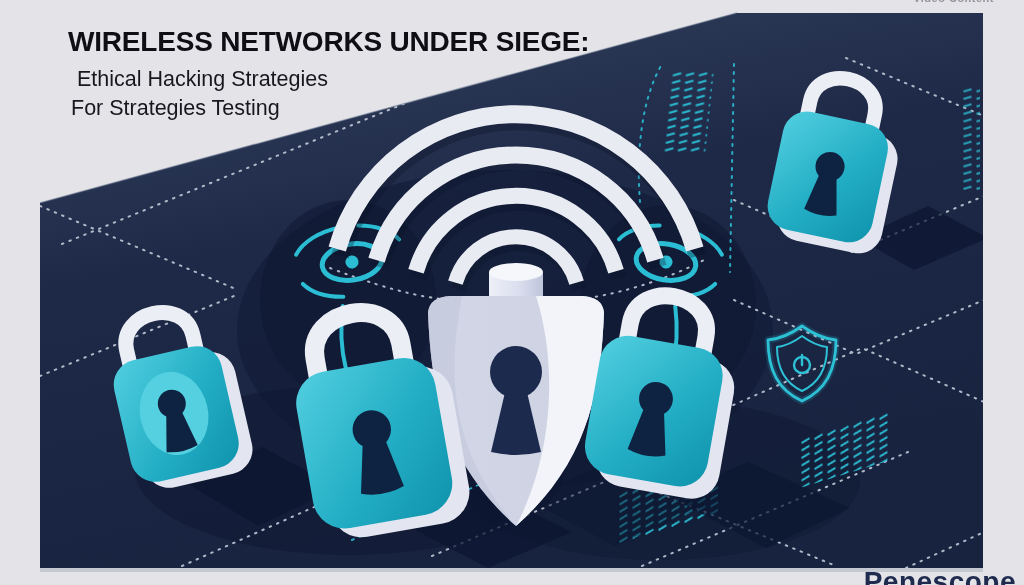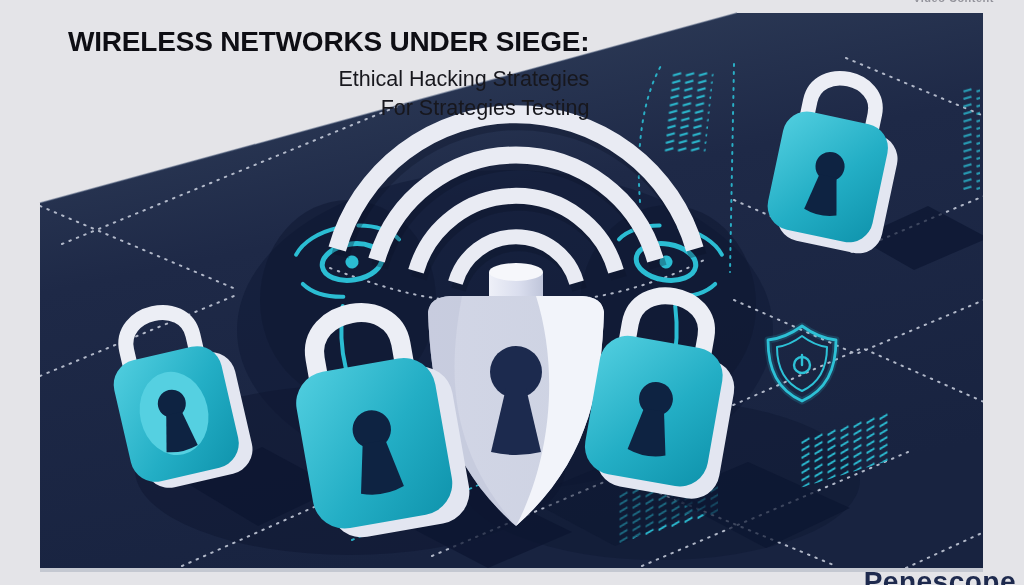--- a/index.html
+++ b/index.html
@@ -9,21 +9,21 @@
   }
   .stage svg{position:absolute;left:0;top:0;}
   .toplabel{
     position:absolute;top:-8px;right:30px;font-size:11px;letter-spacing:.5px;
     color:#94949c;font-weight:600;
   }
   .title-block{position:absolute;left:68px;top:26px;}
   .title{
     font-size:28px;font-weight:700;color:#0e0e14;letter-spacing:-0.2px;line-height:32px;
   }
-  .subtitle{margin-top:7px;margin-left:9px;font-size:21.5px;line-height:28.5px;color:#17171d;text-align:right;}
+  .subtitle{margin-top:7px;margin-left:9px;font-size:21.5px;line-height:28.5px;color:#17171d;}
   .subtitle .line2{margin-left:-6px;}
   .brand{
     position:absolute;top:566px;right:8px;font-size:28px;font-weight:700;
     color:#1e2a4e;letter-spacing:.5px;
   }
 </style>
 </head>
 <body>
 
 <div class="stage">

